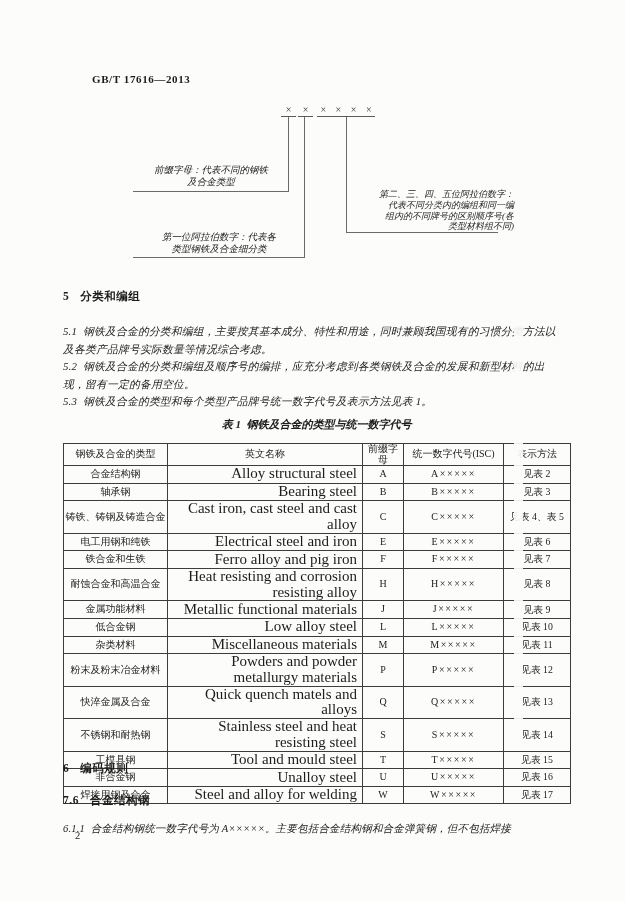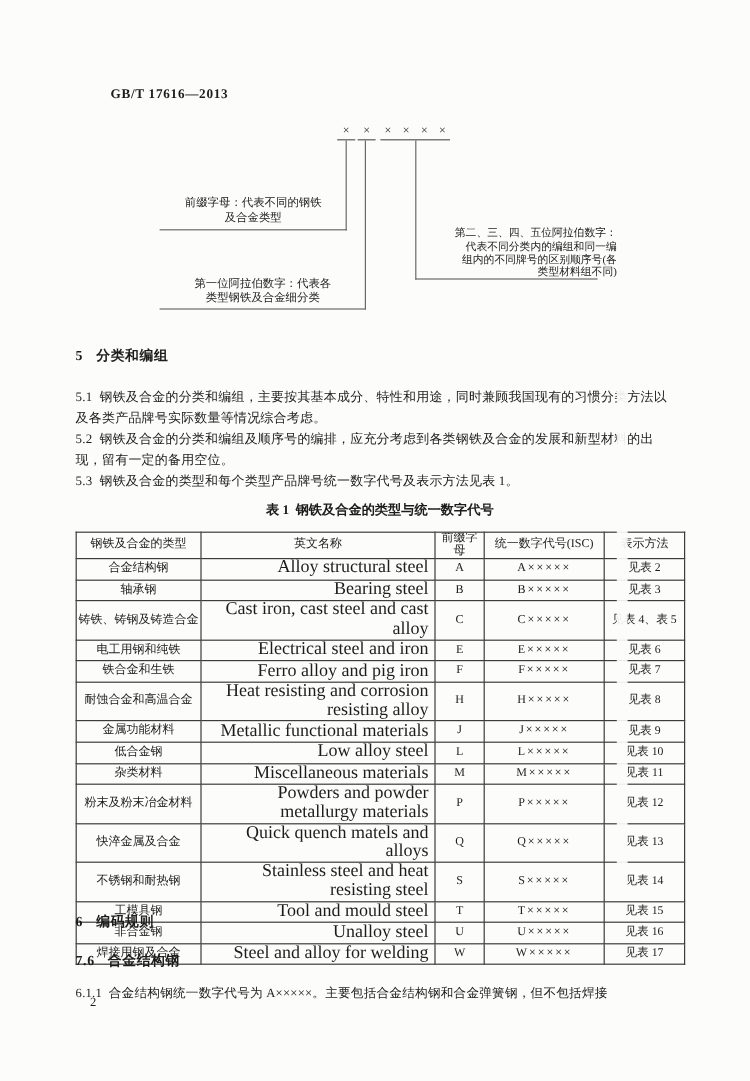--- a/index.html
+++ b/index.html
@@ -2,21 +2,21 @@
 <html><head>
 <meta charset="utf-8">
 <style>
   html,body { margin:0; padding:0; background:#888; }
   .page {
     position:relative; width:625px; height:901px; margin:0 auto;
     background:#fcfcfa; color:#1c1c1c; overflow:hidden;
     font-family:"Liberation Serif", serif;
   }
   .abs { position:absolute; }
-  .pre { white-space:pre; }
+  .pre { white-space:pre;font-style:italic; }
 
   
   .doc-no { left:67px; top:73px; font-size:11px; font-weight:bold; letter-spacing:.6px;margin-left:25px; }
 
   
   .mark { top:103px; height:13px; line-height:13px; font-size:10px; color:#3a3a3a;
           text-align:center; border-bottom:1px solid #5a5a5a; }
   .mark-1 { left:281px; width:15px; }
   .mark-2 { left:298px; width:15px; }
   .mark-g { left:317px; width:58px; word-spacing:7px; white-space:pre; }

